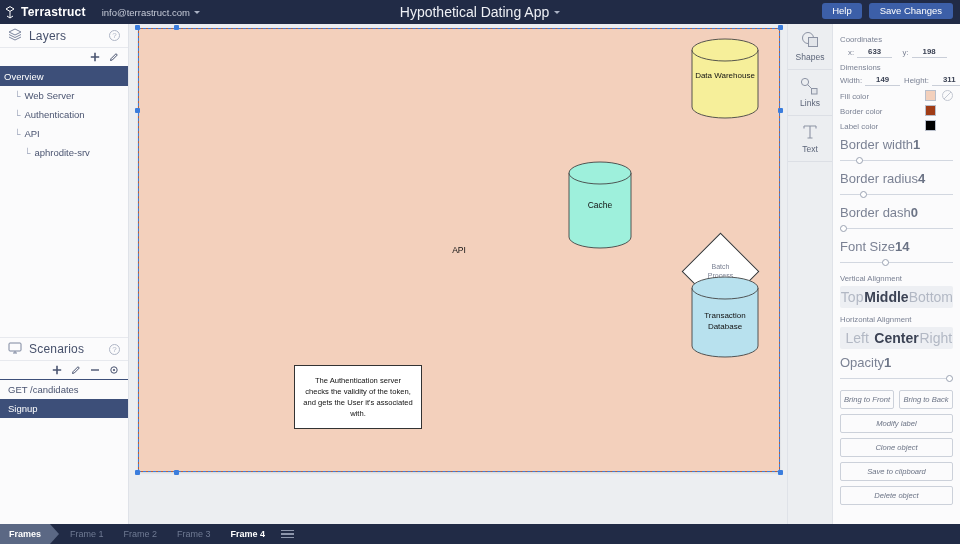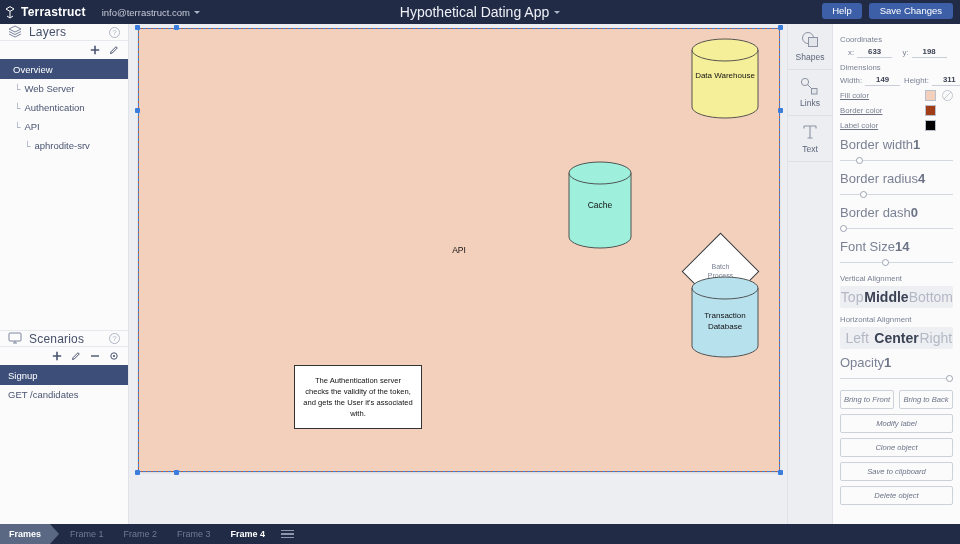--- a/index.html
+++ b/index.html
@@ -32,30 +32,30 @@
     background:#3c5fa8; color:#fff; font-size:9.5px; border-radius:3px;
     padding:3px 11px; border:none; line-height:1;
   }
 
   
   .left {
     position:absolute; left:0; top:24px; width:129px; height:500px;
     background:#fbfbfc; border-right:1px solid #dfe2e8;
   }
   .panel-head {
-    height:17px; display:flex; align-items:center; padding:0 8px; gap:7px;
+    height:24px; display:flex; align-items:center; padding:0 8px; gap:7px;
     border-bottom:1px solid #e7e9ee;
   }
   .panel-head .ttl { font-size:12px; color:#46506b; font-weight:normal; flex:1; letter-spacing:.2px;}
   .q-icon { width:11px;height:11px;border:1px solid #aeb5c5;border-radius:50%; color:#aeb5c5;
     font-size:8px; line-height:9px; text-align:center;}
   .tool-row { height:19px; display:flex; align-items:center; justify-content:flex-end;
     gap:9px; padding-right:9px; border-bottom:1px solid #3d4f79; }
   .mini { width:10px; height:10px; display:block; }
-  .layer-item { height:19px; display:flex; align-items:center; padding-left:13px;
+  .layer-item { height:19px; display:flex; align-items:center; padding-left:4px;
      font-size:9.5px; color:#4a5470; }
   .layer-item.sel { background:#3d4f79; color:#fff; }
   .layer-item.d1 { padding-left:14px; }
   .layer-item.d2 { padding-left:24px; }
   .tree-glyph { color:#9aa3b8; margin-right:4px; font-size:9px; }
   .layers-body { height:270px; }
   .scen-head { border-top:1px solid #e7e9ee; }
   .scen-item { height:19px; display:flex; align-items:center; padding-left:8px; font-size:9.5px; color:#4a5470;}
   .scen-item.sel { background:#3d4f79; color:#fff; }
 
@@ -129,21 +129,21 @@
     background:#fbfbfc; border-left:1px solid #dfe2e8; padding:6px 7px 0 7px;
     font-size:8px; color:#6b7385;
   }
   .sect { font-size:7.8px; color:#7b8294; margin:5px 0 3px; }
   .row { display:flex; align-items:center; gap:4px; margin-bottom:3px; }
   .lbl { font-size:7.8px; color:#7b8294; }
   .num { width:35px; border:none; border-bottom:1px solid #c9ced8; background:transparent;
      text-align:center; font-size:7.8px; color:#3b4254; font-family:"Liberation Sans",sans-serif;
      padding:0 0 1px 0; font-weight:bold;}
   .half { flex:1; display:flex; align-items:center; gap:3px; }
-  .colorrow { display:flex; align-items:center; margin:4px 0;text-decoration:underline; }
+  .colorrow { display:flex; align-items:flex-end; margin:4px 0; }
   .colorrow .lbl { flex:1; }
   .swatch { width:11px; height:11px; border:1px solid #b9bfcb; }
   .nocolor { width:11px;height:11px;border:1px solid #c3c8d2;border-radius:50%; margin-left:6px;}
   .sliderblock { margin:6px 0 2px; }
   .sl-head { display:flex; justify-content:flex-start; font-size:13px; color:#7b8294; }
   .sl-val { color:#49506280; color:#6b7385; font-weight:bold;}
   .track { position:relative; height:10px; margin-top:3px;}
   .track:before { content:""; position:absolute; left:0; right:0; top:4.5px; height:1px; background:#d2d7e0;}
   .knob { position:absolute; top:1.5px; width:7px; height:7px; border-radius:50%;
      background:#fff; border:1px solid #9aa2b2; }
@@ -282,25 +282,25 @@
       </span>
       <span>
         <svg class="mini" viewBox="0 0 10 10">
             <circle cx="5" cy="5" r="3.2" fill="none" stroke="#4a5470" stroke-width="1"></circle>
             <circle cx="5" cy="5" r="1.1" fill="#4a5470"></circle>
           </svg>
       </span>
     </div>
 
     <div>
+      <div class="scen-item">
+        <span>GET /candidates</span>
+      </div>
       <div class="scen-item sel">
         <span>Signup</span>
-      </div>
-      <div class="scen-item">
-        <span>GET /candidates</span>
       </div>
     </div>
   </div>
 
   <div class="canvas-wrap">
     <div class="sheet">
 
       <svg class="edges">
         <defs>
           <marker id="ah" markerWidth="7" markerHeight="7" refX="6" refY="3.2" orient="auto">

